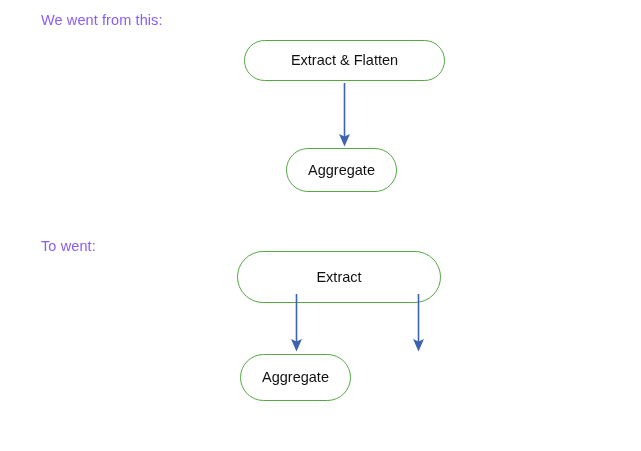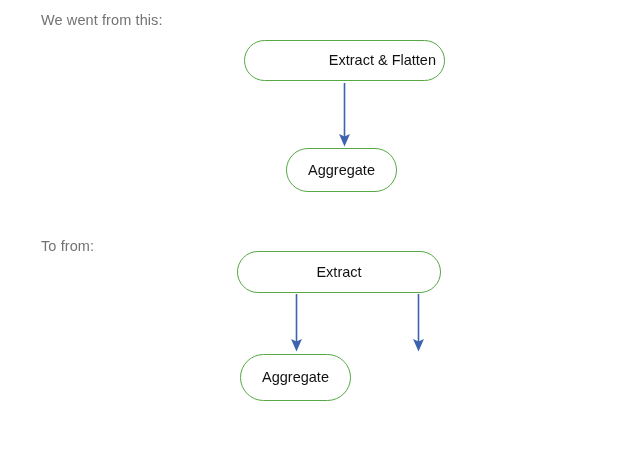--- a/index.html
+++ b/index.html
@@ -20,21 +20,21 @@
   .canvas {
     position: absolute;
     inset: 0;
   }
 
   
   .caption {
     position: absolute;
     font-size: 14.5px;
     line-height: 18px;
-    color: #737373;
+    color: #8b5cf6;
     white-space: nowrap;
     letter-spacing: 0.1px;
   }
   #caption-from { left: 41px; top: 11px; }
   #caption-to   { left: 41px; top: 237px; }
 
   
   .node {
     position: absolute;
     box-sizing: border-box;
@@ -49,33 +49,32 @@
     line-height: 19px;
     color: #111111;
     padding: 0 8px;
   }
 
   #node-extract-flatten {
     left: 244px;
     top: 40px;
     width: 201px;
     height: 41px;
-    justify-content: flex-end;
   }
   #node-aggregate-top {
     left: 286px;
     top: 148px;
     width: 111px;
     height: 44px;
   }
   #node-extract {
     left: 237px;
     top: 251px;
     width: 204px;
-    height: 42px;
+    height: 52px;
   }
   #node-aggregate-bottom {
     left: 240px;
     top: 354px;
     width: 111px;
     height: 47px;
   }
   #node-aggregate-flatten {
     left: 355px;
     top: 351px;
@@ -97,21 +96,21 @@
     pointer-events: none;
   }
 </style>
 </head>
 <body>
 
 <div class="canvas">
 
   <div class="caption" id="caption-from">We went from this:</div>
 
-  <div class="caption" id="caption-to">To from:</div>
+  <div class="caption" id="caption-to">To went:</div>
 
   <div class="node" id="node-extract-flatten">
     <span class="node-label">Extract &amp; Flatten</span>
   </div>
 
   <div class="node" id="node-aggregate-top">
     <span class="node-label">Aggregate</span>
   </div>
 
   <div class="node" id="node-extract">

